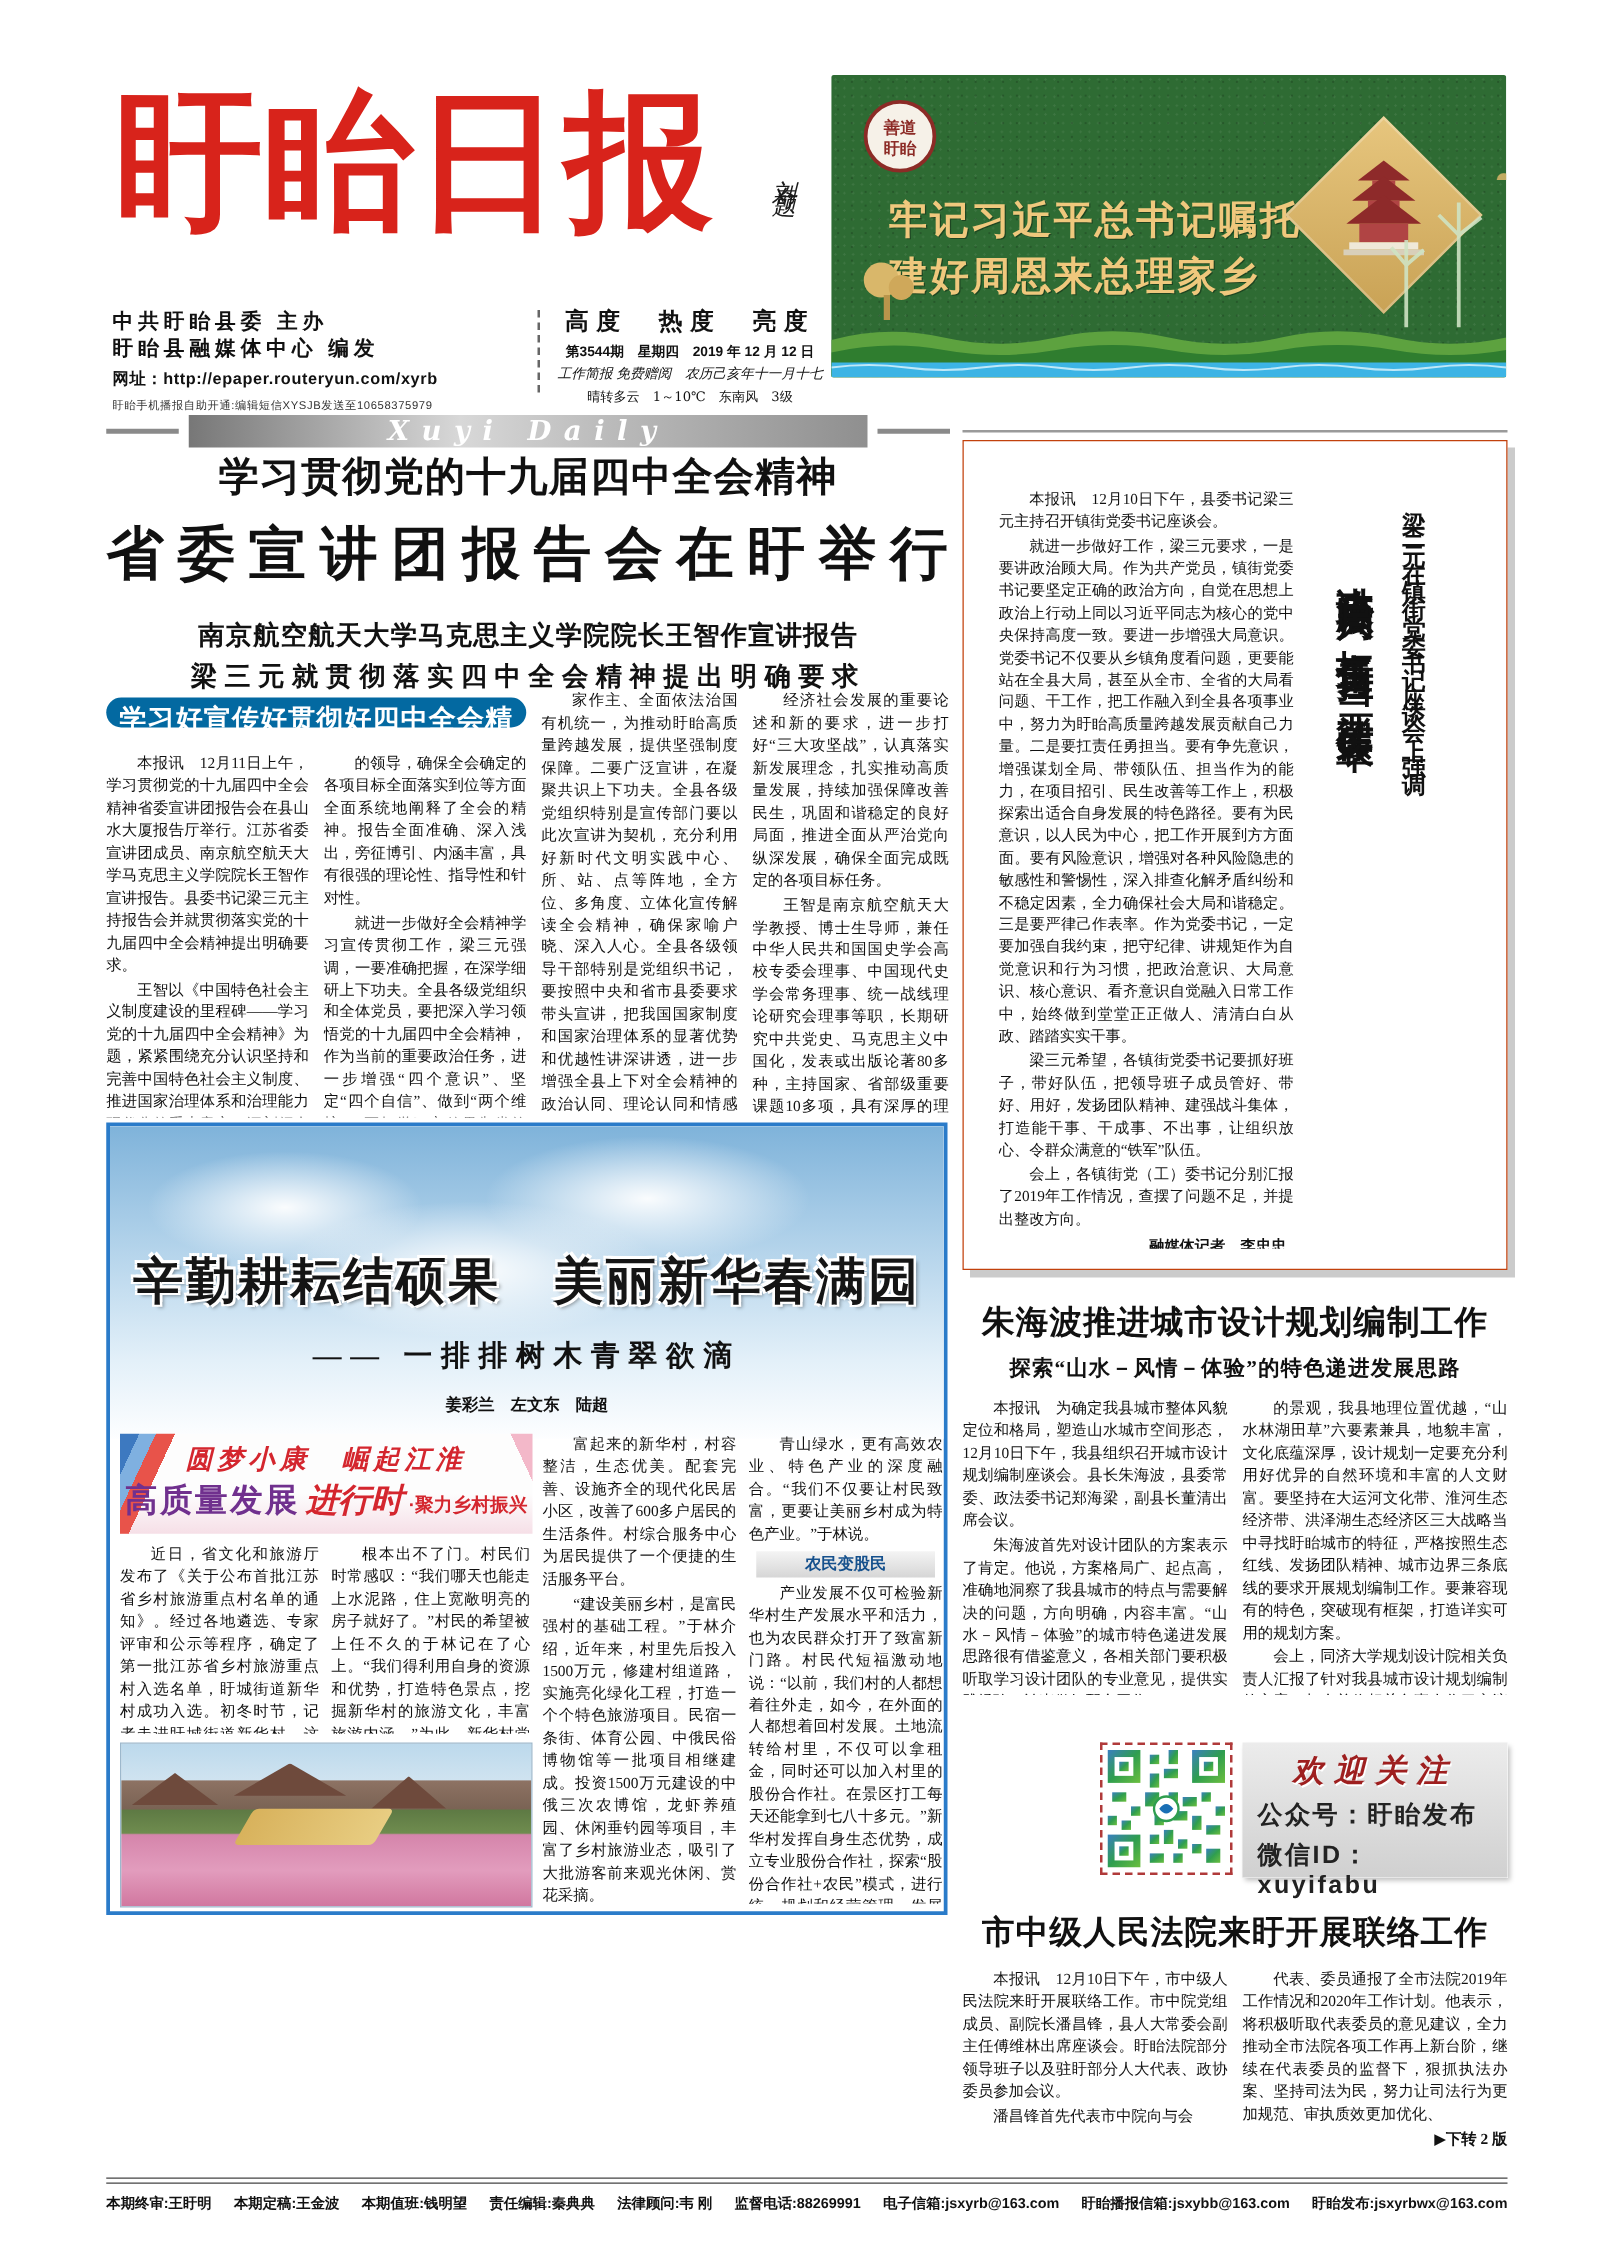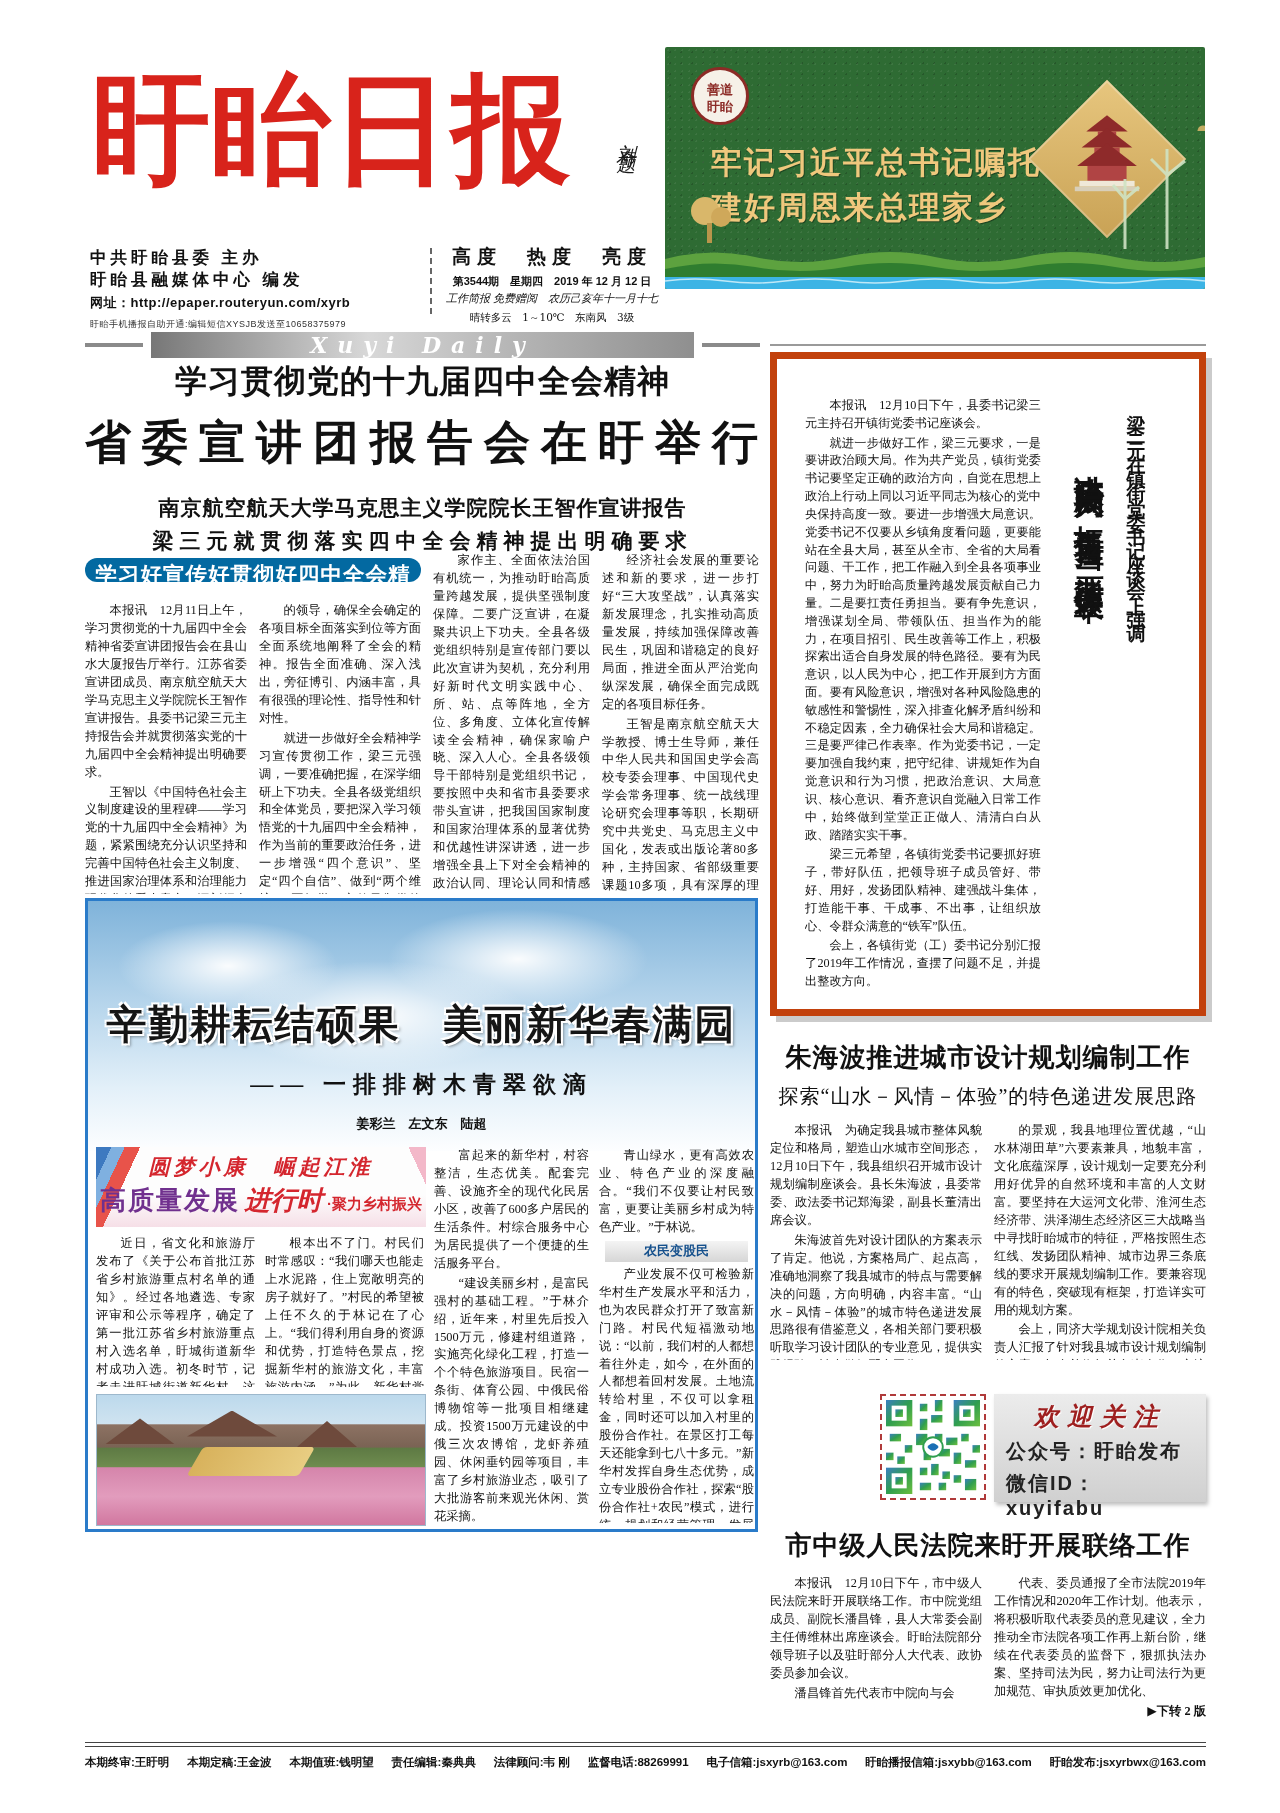--- a/index.html
+++ b/index.html
@@ -18,21 +18,21 @@
   .info-left .l1,.info-left .l2{font-size:16.5px;font-weight:700;letter-spacing:4px;line-height:1.35;}
   .info-left .l3{font-size:13px;font-weight:700;margin-top:3px;letter-spacing:.5px;}
   .info-left .l4{font-size:9px;color:#333;margin-top:6px;letter-spacing:.5px;}
   .info-divider{left:430px;top:248px;height:66px;border-left:2px dashed #666;width:0;}
   .info-right{left:444px;top:244px;width:216px;text-align:center;}
   .info-right .motto{font-size:19px;font-weight:900;letter-spacing:6px;}
   .info-right .iss{font-size:11px;margin-top:4px;font-weight:700;}
   .info-right .iss2{font-size:11px;margin-top:2px;font-family:Liberation Sans, sans-serif;font-style:italic;}
   .info-right .wea{font-size:10.5px;margin-top:5px;font-family:"DejaVu Serif",serif;}
   
-  .green-banner{left:665px;top:47px;width:540px;height:242px;background-color:#2e6b33;
+  .green-banner{left:665px;top:60px;width:540px;height:242px;background-color:#2e6b33;
     background-image:radial-gradient(rgba(255,255,255,.07) 1px,transparent 1px),
                      radial-gradient(rgba(0,0,0,.18) 1px,transparent 1px);
     background-size:7px 7px,11px 11px;overflow:hidden;border-radius:2px;}
   .seal{position:absolute;left:26px;top:20px;width:58px;height:58px;border-radius:50%;
         background:#f6f1e8;border:3px solid #8c2b26;color:#8c2b26;text-align:center;
         font-size:13px;font-weight:900;line-height:1.3;padding-top:12px;box-sizing:border-box;
         font-family:"DejaVu Serif",serif;}
   .gslogan{position:absolute;left:46px;top:94px;color:#efc87d;font-weight:900;font-size:31px;
         letter-spacing:2px;line-height:1.45;text-shadow:1px 1px 0 rgba(0,0,0,.35);white-space:nowrap;}
   .diamond{position:absolute;right:42px;top:56px;width:112px;height:112px;
@@ -63,21 +63,21 @@
       color:#fff;font-size:21.5px;font-weight:700;text-align:center;line-height:34px;letter-spacing:1px;}
   .lead-body{left:85px;top:552px;width:674px;height:342px;display:flex;overflow:hidden;}
   .newscol{font-family:"Liberation Serif","DejaVu Serif",serif;font-size:12.3px;line-height:1.46;
       text-align:justify;overflow:hidden;}
   .lead-left{width:336px;padding-top:50px;display:flex;box-sizing:border-box;}
   .lead-right{width:326px;margin-left:12px;display:flex;}
   .lead-left .newscol,.lead-right .newscol{width:162px;}
   .lead-left .newscol+.newscol,.lead-right .newscol+.newscol{margin-left:12px;}
   .byline{text-indent:0;text-align:right;font-weight:700;margin-top:4px;padding-right:6px;}
   
-  .sidebar-box{left:770px;top:352px;width:436px;height:664px;background:#fff;border:7px solid #c2410c;
+  .sidebar-box{left:770px;top:352px;width:436px;height:664px;background:#fff;border:1px solid #c2410c;
       box-shadow:6px 6px 0 rgba(140,140,140,.45);display:flex;box-sizing:border-box;}
   .sidebar-body{width:236px;margin:38px 0 16px 28px;font-size:12.2px;}
   .side-headline{margin:92px 0 0 30px;height:560px;font-size:30px;font-weight:900;
       letter-spacing:3px;line-height:1.2;}
   .side-kicker{margin:40px 22px 0 16px;height:590px;font-size:19px;font-weight:700;letter-spacing:14px;}
   
   .feature{left:85px;top:898px;width:673px;height:634px;border:3px solid #2a7bc9;box-sizing:border-box;
       background:#fff;overflow:hidden;}
   .sky{position:absolute;left:0;top:0;width:667px;height:250px;
       background:linear-gradient(180deg,#7fb3da 0%,#aed0e9 35%,#e3f0f9 75%,#fdfeff 100%);}
@@ -111,21 +111,21 @@
       clip-path:polygon(0 100%,50% 0,100% 100%);}
   .sec-h{background:linear-gradient(180deg,#f4f4f4,#d6d6d6);color:#15508c;font-weight:700;
       font-size:13px;text-align:center;margin:4px 6px;padding:1px 0;text-indent:0;
       font-family:"Liberation Sans",sans-serif;}
   .feat-right{position:absolute;left:346px;top:246px;width:320px;height:376px;display:flex;overflow:hidden;}
   .feat-right .newscol{width:155px;}
   .feat-right .newscol+.newscol{margin-left:10px;}
   
   .city-art{left:770px;top:1040px;width:436px;}
   .art-h{font-size:26px;font-weight:900;text-align:center;letter-spacing:1px;white-space:nowrap;}
-  .art-sub{font-family:"Liberation Serif",serif;font-weight:400;font-size:20px;text-align:center;
+  .art-sub{font-family:"Liberation Serif",serif;font-weight:700;font-size:17px;text-align:center;
       margin-top:8px;letter-spacing:1px;}
   .two-cols{margin-top:12px;display:flex;overflow:hidden;}
   .two-cols .newscol{width:212px;}
   .two-cols .newscol+.newscol{margin-left:12px;}
   .city-art .two-cols{height:238px;}
   .follow-box{left:880px;top:1394px;width:326px;height:108px;display:flex;}
   .qr-frame{width:106px;height:106px;border:2px dashed #b03a3a;box-sizing:border-box;padding:4px;background:#fff;}
   .follow-panel{flex:1;margin-left:8px;background:linear-gradient(180deg,#ececec,#d0d0d0);
       padding:6px 12px;box-sizing:border-box;box-shadow:2px 3px 4px rgba(0,0,0,.25);}
   .follow-script{font-family:"DejaVu Serif",serif;font-style:italic;font-weight:900;color:#9e1f1f;

